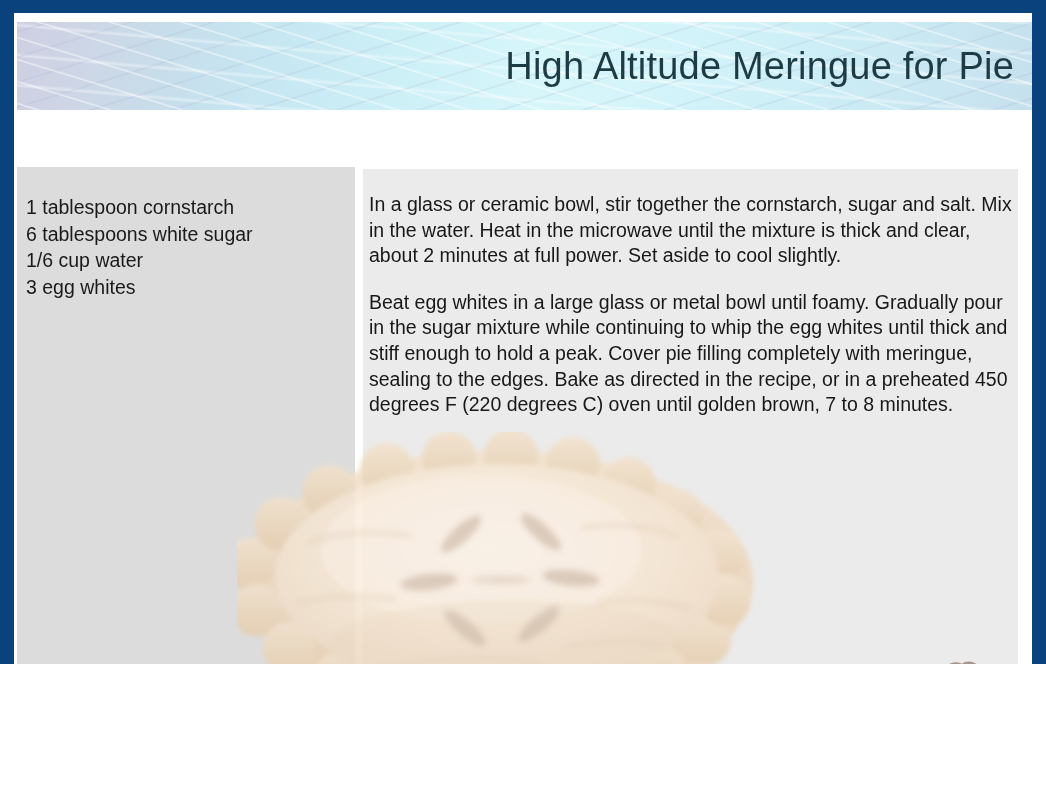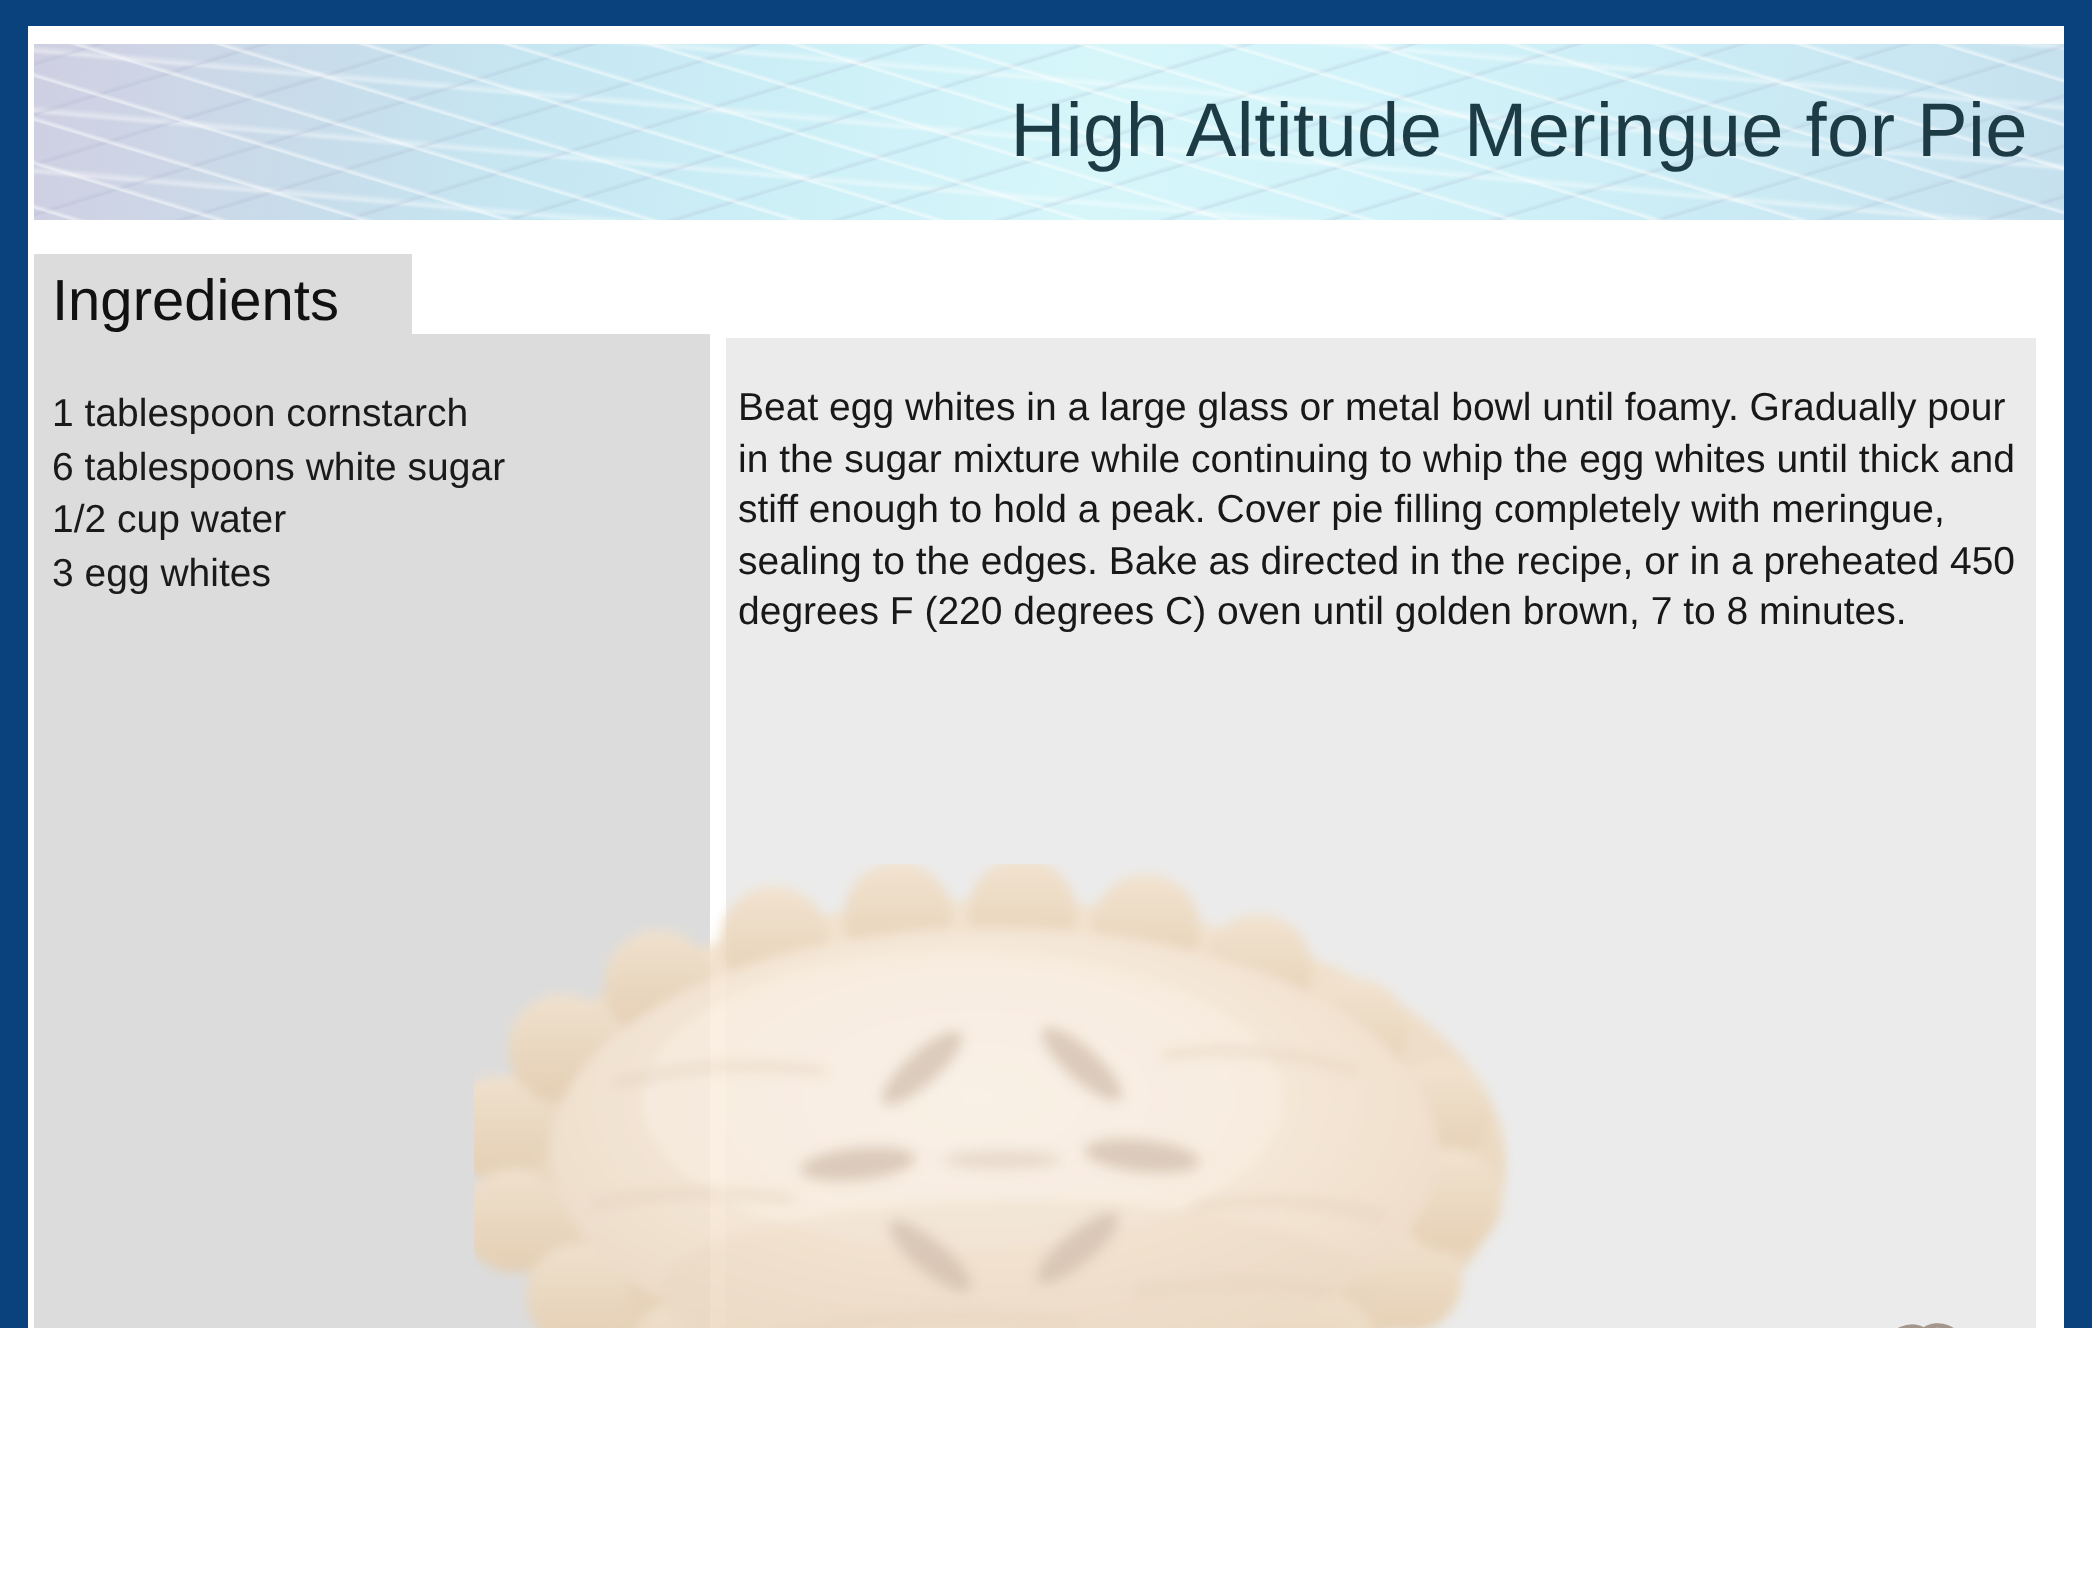--- a/index.html
+++ b/index.html
@@ -213,27 +213,28 @@
 
   <div class="header-banner">
     <div class="header-texture"></div>
     <div class="header-title">High Altitude Meringue for Pie</div>
   </div>
 
   <div class="panel panel-ingredients">
     <ul class="ingredient-list">
       <li>1 tablespoon cornstarch</li>
       <li>6 tablespoons white sugar</li>
-      <li>1/2 cup water</li>
+      <li>1/6 cup water</li>
       <li>3 egg whites</li>
     </ul>
   </div>
 
   <div class="panel panel-directions">
     <div class="directions-body">
+      <p>In a glass or ceramic bowl, stir together the cornstarch, sugar and salt. Mix in the water. Heat in the microwave until the mixture is thick and clear, about 2 minutes at full power. Set aside to cool slightly.</p>
       <p>Beat egg whites in a large glass or metal bowl until foamy. Gradually pour in the sugar mixture while continuing to whip the egg whites until thick and stiff enough to hold a peak. Cover pie filling completely with meringue, sealing to the edges. Bake as directed in the recipe, or in a preheated 450 degrees F (220 degrees C) oven until golden brown, 7 to 8 minutes.</p>
     </div>
   </div>
 
   <svg class="pie-illustration" viewBox="0 0 520 290">
     <defs>
       <radialGradient id="pieTop" cx="48%" cy="38%" r="68%">
         <stop offset="0%" stop-color="#fbf0e2"></stop>
         <stop offset="55%" stop-color="#f6e6d3"></stop>
         <stop offset="100%" stop-color="#ecd7bf"></stop>
@@ -298,23 +299,20 @@
       <path d="M70 110 Q 120 96 176 104"></path>
       <path d="M344 96 Q 396 88 442 104"></path>
       <path d="M60 170 Q 112 160 160 168"></path>
       <path d="M360 172 Q 408 164 454 176"></path>
       <path d="M152 236 Q 224 220 300 230"></path>
       <path d="M196 262 Q 252 252 308 260"></path>
       <path d="M330 214 Q 384 206 430 214"></path>
     </g>
   </svg>
 
-  <div class="section-tab tab-ingredients">
-    <span class="tab-label">Ingredients</span>
-  </div>
 
   <svg class="chef-logo" viewBox="0 0 128 128">
     <g stroke="#7a6354" stroke-width="2.4" fill="none" stroke-linejoin="round" stroke-linecap="round">
 
       <circle cx="64" cy="76" r="44" stroke="#8a6a55" stroke-width="9" opacity="0.85"></circle>
 
       <path d="M44 48 C 36 48 30 41 33 33 C 35 26 43 24 48 27
                C 49 19 59 15 66 19 C 73 14 84 18 85 27
                C 92 25 98 31 96 38 C 94 45 87 48 82 47
                L 82 54 L 44 54 Z" fill="#fdfaf3" stroke="#7a6354"></path>

